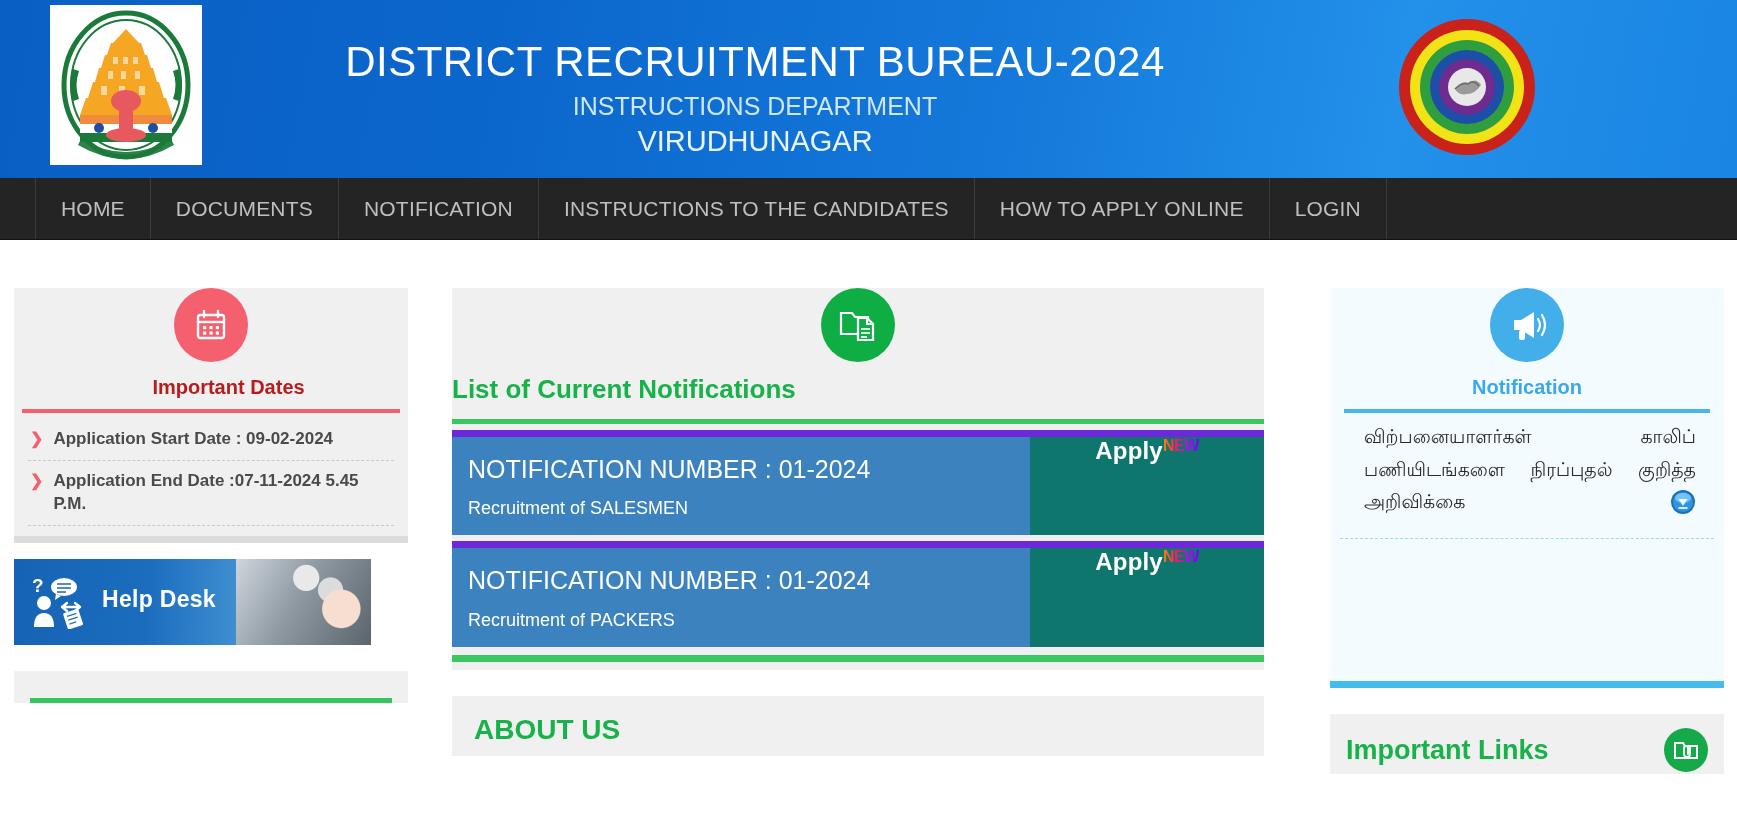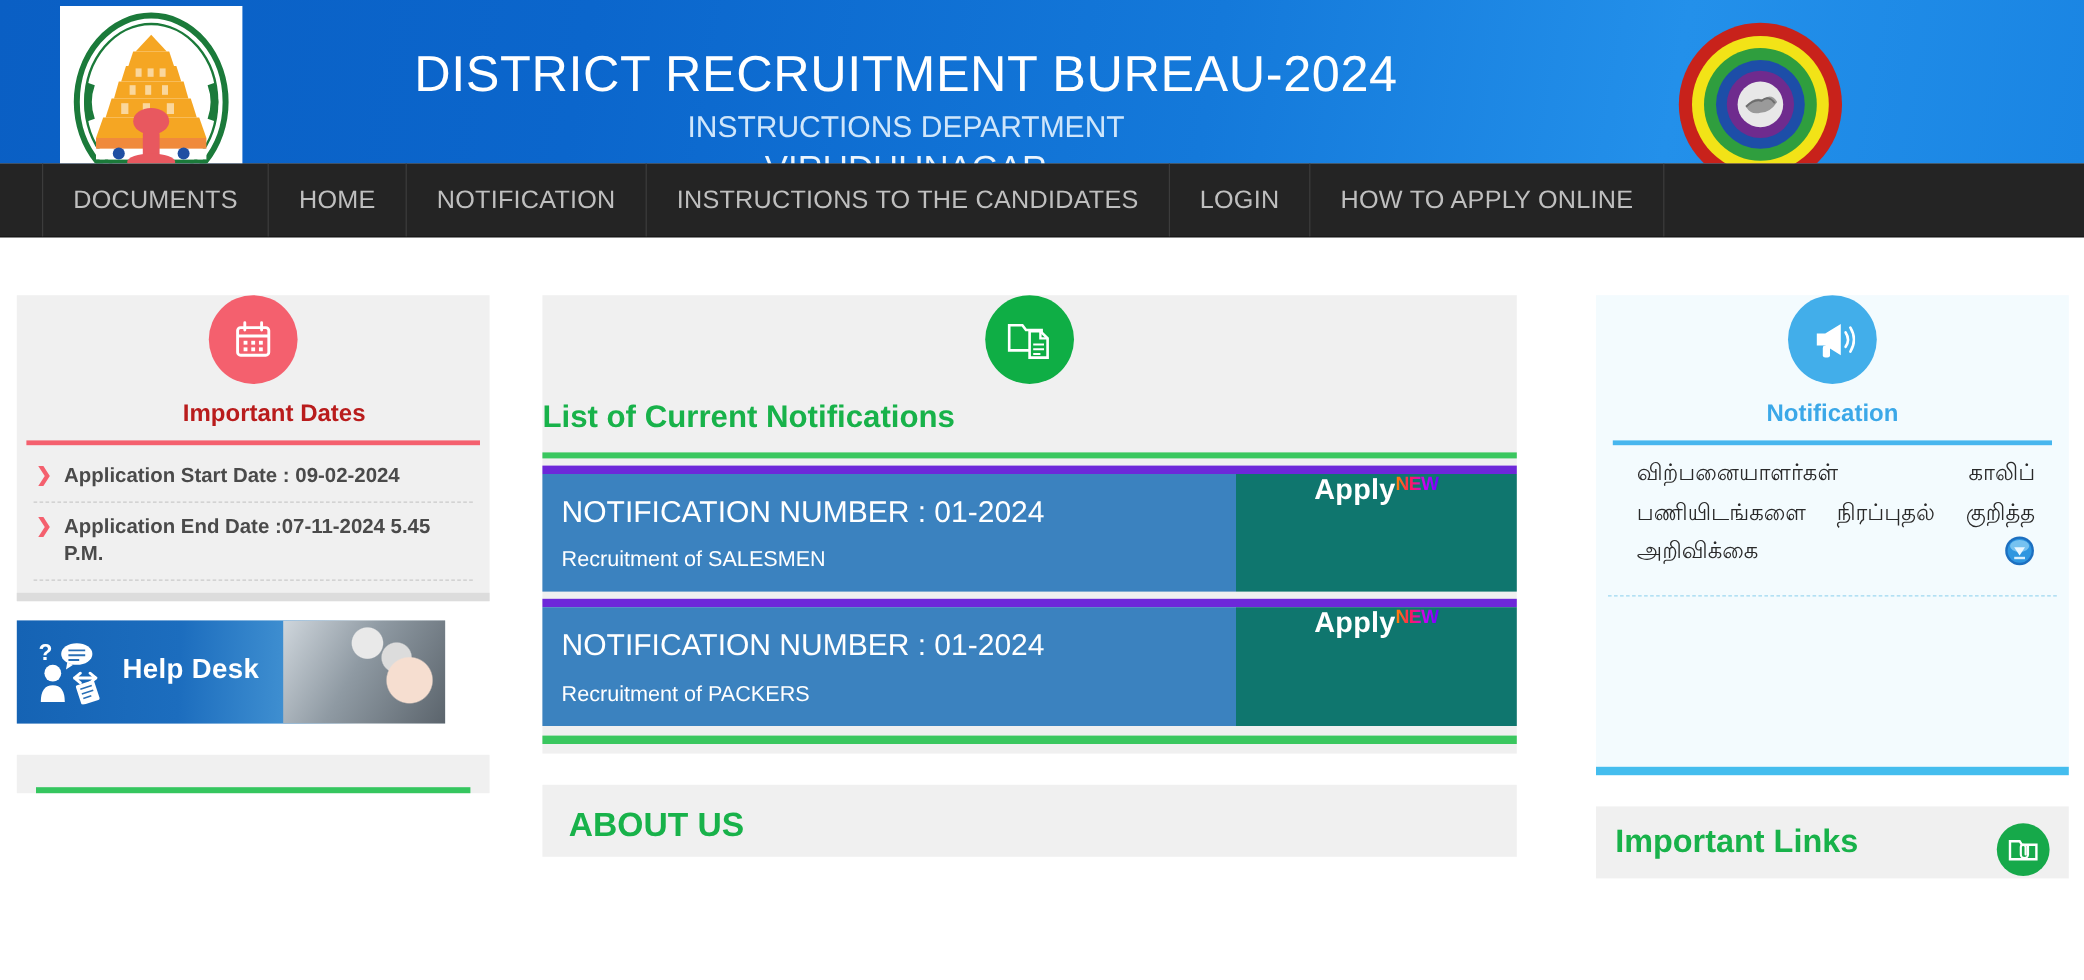--- a/index.html
+++ b/index.html
@@ -6,21 +6,21 @@
   html, body {
     width: 1737px; height: 817px;
     background: #ffffff;
     font-family: "Liberation Sans", sans-serif;
     overflow: hidden;
   }
 
   
   .header {
     position: relative;
-    width: 1737px; height: 136px;
+    width: 1737px; height: 178px;
     background: linear-gradient(100deg, #0a5fc4 0%, #0b66cc 28%, #1479da 58%, #2390ea 80%, #1a85e3 100%);
     overflow: hidden;
   }
   .emblem {
     position: absolute; left: 50px; top: 5px;
     width: 152px; height: 160px;
     background: #ffffff;
     display: flex; align-items: center; justify-content: center;
   }
   .emblem svg { display: block; }
@@ -175,21 +175,21 @@
     padding: 8px 18px 12px 24px;
     font-size: 19px; line-height: 1.72; color: #2a2a2a;
     text-align: justify; text-align-last: justify;
     border-bottom: 1px dashed #9ed8f0;
     margin: 0 10px;
   }
   .dl-icon { display: inline-block; vertical-align: -7px; margin-left: 4px; }
 
   
   .links-card { margin-top: 26px; background: #f0f0f0; padding: 14px 16px 0 16px; height: 60px; }
-  .links-row { display: flex; align-items: flex-start; justify-content: space-between; }
+  .links-row { display: flex; align-items: center; justify-content: space-between; }
   .links-title { font-size: 27px; font-weight: bold; color: #18b24a; }
 </style>
 </head>
 <body>
 
 <div class="header">
 
   <div class="emblem">
     <svg width="146" height="152" viewBox="0 0 146 152" aria-hidden="true">
       <ellipse cx="73" cy="76" rx="62" ry="72" fill="none" stroke="#1b7a3a" stroke-width="5"></ellipse>
@@ -247,26 +247,26 @@
       <circle cx="70" cy="70" r="37" fill="#1d4ea8"></circle>
       <circle cx="70" cy="70" r="28" fill="#6f2b8e"></circle>
       <circle cx="70" cy="70" r="19" fill="#e8e8e8"></circle>
       <path d="M58 72 q6-9 14-6 q7-6 12 2 q-6 9-14 9 q-8 2-12-5z" fill="#9a9a9a"></path>
       <path d="M58 72 q7-7 13-5 q6-5 11 2" fill="none" stroke="#6d6d6d" stroke-width="1.6"></path>
     </svg>
   </div>
 </div>
 
 <nav class="navbar">
+  <div class="nav-item">HOME</div>
   <div class="nav-item">DOCUMENTS</div>
-  <div class="nav-item">HOME</div>
   <div class="nav-item">NOTIFICATION</div>
   <div class="nav-item">INSTRUCTIONS TO THE CANDIDATES</div>
+  <div class="nav-item">HOW TO APPLY ONLINE</div>
   <div class="nav-item">LOGIN</div>
-  <div class="nav-item">HOW TO APPLY ONLINE</div>
 </nav>
 
 <div class="page">
 
   <div class="col-left">
 
     <div class="card dates-card">
       <div class="card-icon ic-red">
         <svg width="36" height="36" viewBox="0 0 36 36" aria-hidden="true">
           <rect x="5" y="8" width="26" height="23" rx="2.5" fill="none" stroke="#fff" stroke-width="2.4"></rect>

